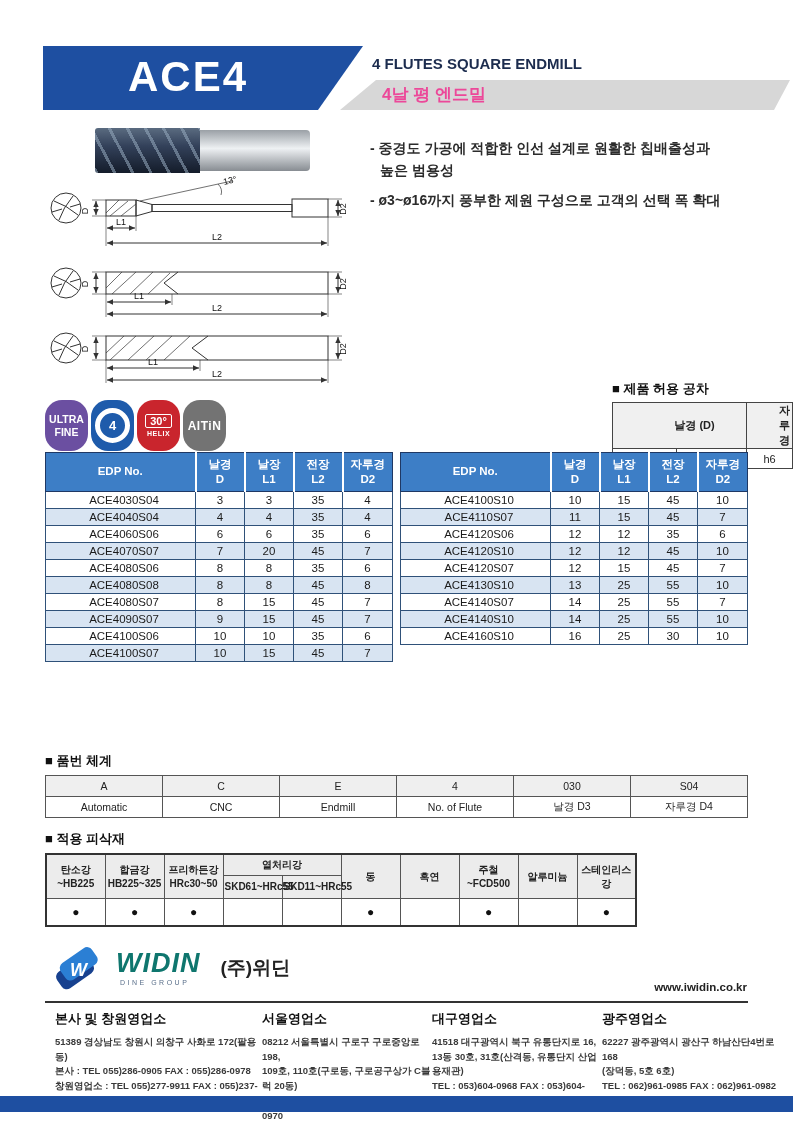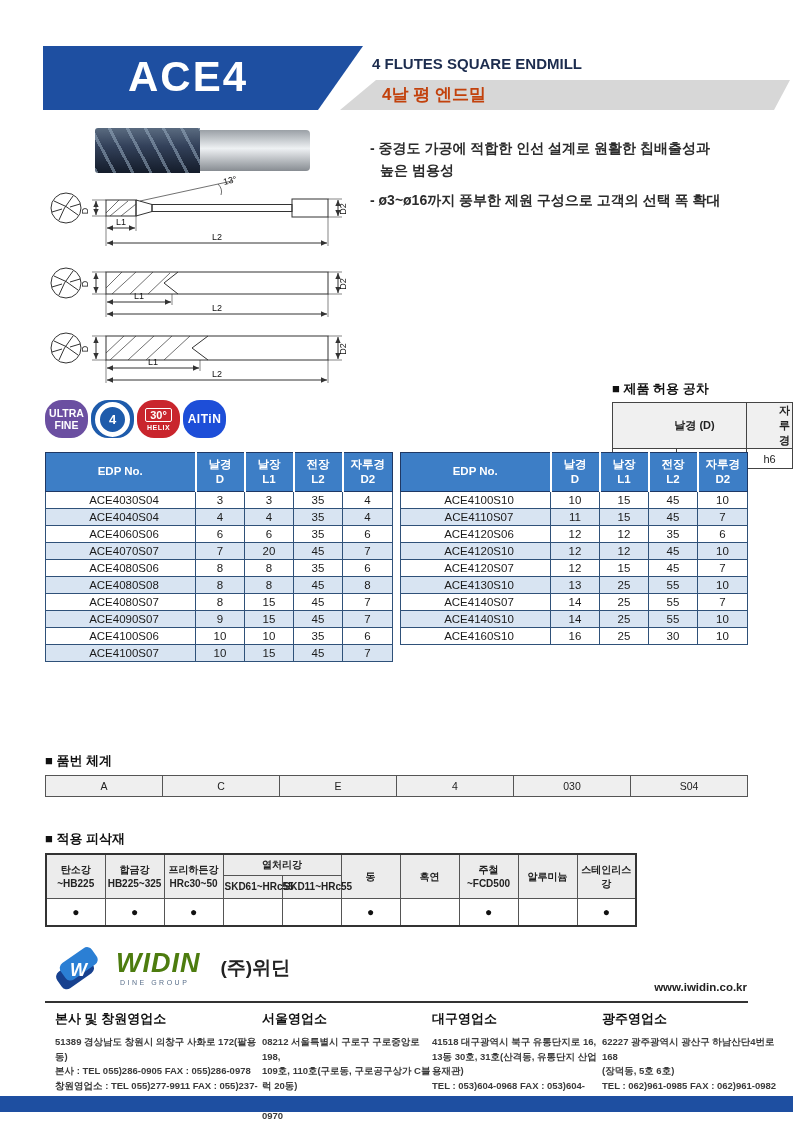--- a/index.html
+++ b/index.html
@@ -7,21 +7,21 @@
         font-family:"Liberation Sans","DejaVu Sans",sans-serif;color:#222;}
 
   
   .band-blue{position:absolute;left:43px;top:46px;width:320px;height:64px;background:#1e4fa1;
              clip-path:polygon(0 0,100% 0,calc(100% - 45px) 100%,0 100%);}
   .model{position:absolute;left:43px;top:46px;width:290px;height:64px;line-height:62px;text-align:center;
          font-size:42px;font-weight:800;color:#fff;letter-spacing:2px;}
   .sub-en{position:absolute;left:372px;top:55px;font-size:15px;font-weight:700;color:#1c2c4e;}
   .band-gray{position:absolute;left:340px;top:80px;width:450px;height:30px;background:#d7d7d7;
              clip-path:polygon(36px 0,100% 0,calc(100% - 16px) 100%,0 100%);}
-  .sub-ko{position:absolute;left:382px;top:80px;height:30px;line-height:30px;font-size:17px;font-weight:700;color:#c2410c;}
+  .sub-ko{position:absolute;left:382px;top:80px;height:30px;line-height:30px;font-size:17px;font-weight:700;color:#ec4899;}
 
   
   .photo{position:absolute;left:95px;top:128px;width:215px;height:45px;}
   .photo .flute{position:absolute;left:0;top:0;width:105px;height:45px;
      background:
        repeating-linear-gradient(62deg, rgba(150,170,190,.55) 0 3px, rgba(0,0,0,0) 3px 16px),
        linear-gradient(180deg,#5a6b80 0%,#33415a 40%,#141c2a 100%);
      border-radius:3px 0 0 3px;}
   .photo .shank{position:absolute;left:105px;top:2px;width:110px;height:41px;
      background:linear-gradient(180deg,#9aa0a6 0%,#eef1f3 45%,#878c92 100%);border-radius:0 4px 4px 0;}
@@ -30,21 +30,21 @@
   .features{position:absolute;left:370px;top:138px;width:410px;font-size:14px;font-weight:700;color:#2b2b2b;line-height:1.55;}
   .features .indent{margin-left:10px;}
   .features .mt{margin-top:9px;}
 
   
   .diag{position:absolute;left:40px;}
   .diag text{font-size:9px;fill:#111;font-family:"Liberation Sans","DejaVu Sans",sans-serif;}
 
   
   .badges{position:absolute;left:45px;top:400px;display:flex;gap:3px;}
-  .badge{width:43px;height:38px;border-radius:17px;display:flex;flex-direction:column;align-items:center;justify-content:center;color:#fff;}
+  .badge{width:43px;height:51px;border-radius:17px;display:flex;flex-direction:column;align-items:center;justify-content:center;color:#fff;}
   .badge .two{white-space:pre-line;font-size:10.5px;font-weight:800;text-align:center;line-height:1.15;}
   .badge .ring{width:25px;height:25px;border:5px solid #fff;border-radius:50%;display:flex;align-items:center;justify-content:center;}
   .badge .ring span{font-size:13px;font-weight:800;}
   .badge .box{border:1.5px solid #fff;padding:0 4px;font-size:11px;font-weight:800;border-radius:2px;}
   .badge .helix{font-size:7px;font-weight:800;margin-top:2px;letter-spacing:.5px;}
   .badge .coat{font-size:12px;font-weight:800;letter-spacing:.5px;}
 
   
   .sec-title{position:absolute;font-size:13px;font-weight:800;color:#111;}
 
@@ -74,21 +74,21 @@
   .mat{position:absolute;left:45px;top:853px;width:592px;border-collapse:collapse;table-layout:fixed;border:2px solid #333;}
   .mat th{border:1px solid #555;background:#ececec;font-size:10px;font-weight:700;color:#222;
           white-space:pre-line;line-height:1.35;padding:2px 1px;}
   .mat th.hg{height:16px;}
   .mat th.sub{height:18px;font-weight:700;}
   .mat td{border:1px solid #555;height:24px;text-align:center;font-size:12px;color:#111;background:#fff;}
 
   
   .logo-row{position:absolute;left:52px;top:946px;display:flex;align-items:center;gap:10px;}
   .brand-stack{display:flex;flex-direction:column;line-height:1;}
-  .brand{font-size:27px;font-weight:800;font-style:italic;color:#4d7c0f;letter-spacing:1px;text-align:center;}
+  .brand{font-size:27px;font-weight:800;font-style:italic;color:#0f766e;letter-spacing:1px;text-align:center;}
   .group{font-size:7px;color:#5a6f8a;letter-spacing:2.5px;margin-top:2px;margin-left:4px;}
   .company{font-size:19px;font-weight:700;color:#222;margin-left:10px;}
   .website{position:absolute;left:560px;top:981px;width:187px;text-align:right;font-size:11.5px;font-weight:700;color:#222;text-decoration:none;}
   .foot-rule{position:absolute;left:45px;top:1001px;width:703px;height:2px;background:#333;}
   .branch{position:absolute;top:1010px;}
   .branch h4{margin:0 0 7px 0;font-size:13px;font-weight:800;color:#111;}
   .branch .lines{white-space:pre-line;font-size:9.5px;font-weight:600;color:#3a3a3a;line-height:1.55;}
   .b1{left:55px;width:205px;} .b2{left:262px;width:170px;} .b3{left:432px;width:168px;} .b4{left:602px;width:185px;}
 
   .bottom-bar{position:absolute;left:0;top:1096px;width:793px;height:16px;background:#1e4fa1;}
@@ -244,21 +244,21 @@
     </div>
     <div class="badge" style="background:#1e5bab">
       <span class="ring">
           <span>4</span>
         </span>
     </div>
     <div class="badge" style="background:#c9252d">
       <span class="box">30°</span>
       <span class="helix">HELIX</span>
     </div>
-    <div class="badge" style="background:#1d4ed8">
+    <div class="badge" style="background:#737373">
       <span class="coat">AlTiN</span>
     </div>
   </div>
 
   <div class="sec-title" style="left:612px;top:380px">■ 제품 허용 공차</div>
   <table class="tol">
     <colgroup>
         <col style="width:64px">
         <col style="width:70px">
         <col style="width:42px">
@@ -462,20 +462,28 @@
   <div class="sec-title" style="left:45px;top:752px">■ 품번 체계</div>
   <table class="pnum">
     <tbody>
         <tr class="h">
       <td>A</td>
       <td>C</td>
       <td>E</td>
       <td>4</td>
       <td>030</td>
       <td>S04</td>
+    </tr>
+    <tr>
+      <td>Automatic</td>
+      <td>CNC</td>
+      <td>Endmill</td>
+      <td>No. of Flute</td>
+      <td>날경 D3</td>
+      <td>자루경 D4</td>
     </tr>
   </tbody>
     </table>
 
   <div class="sec-title" style="left:45px;top:830px">■ 적용 피삭재</div>
   <table class="mat">
     <colgroup>
         <col>
         <col>
         <col>

